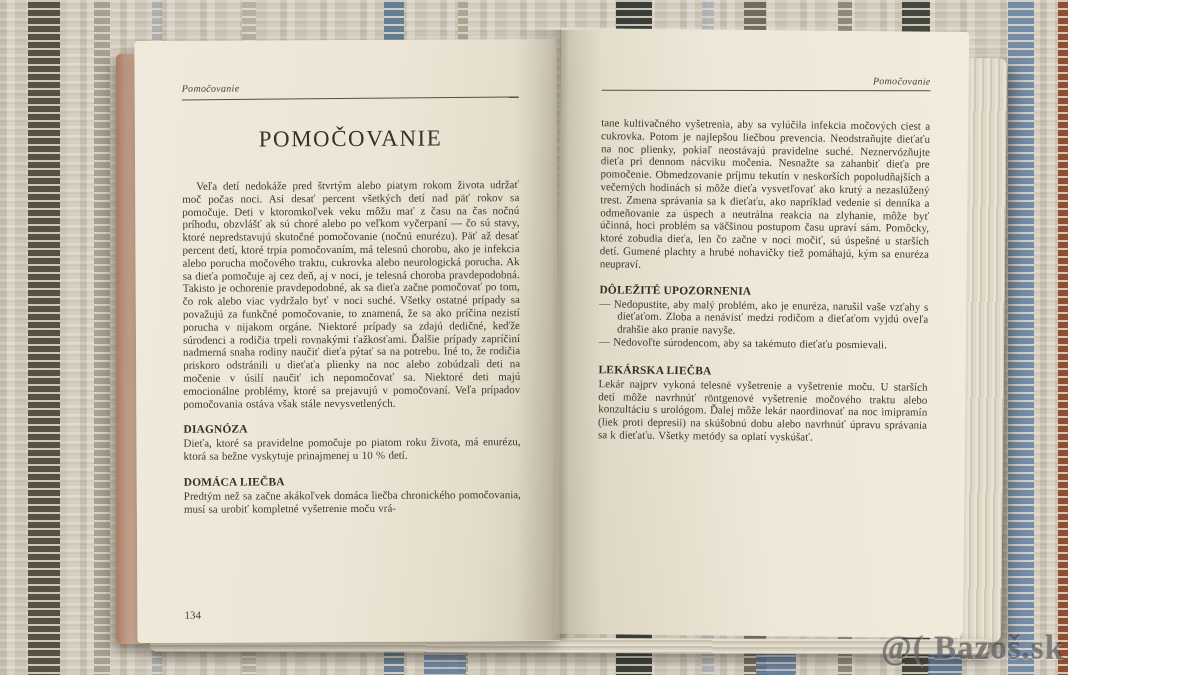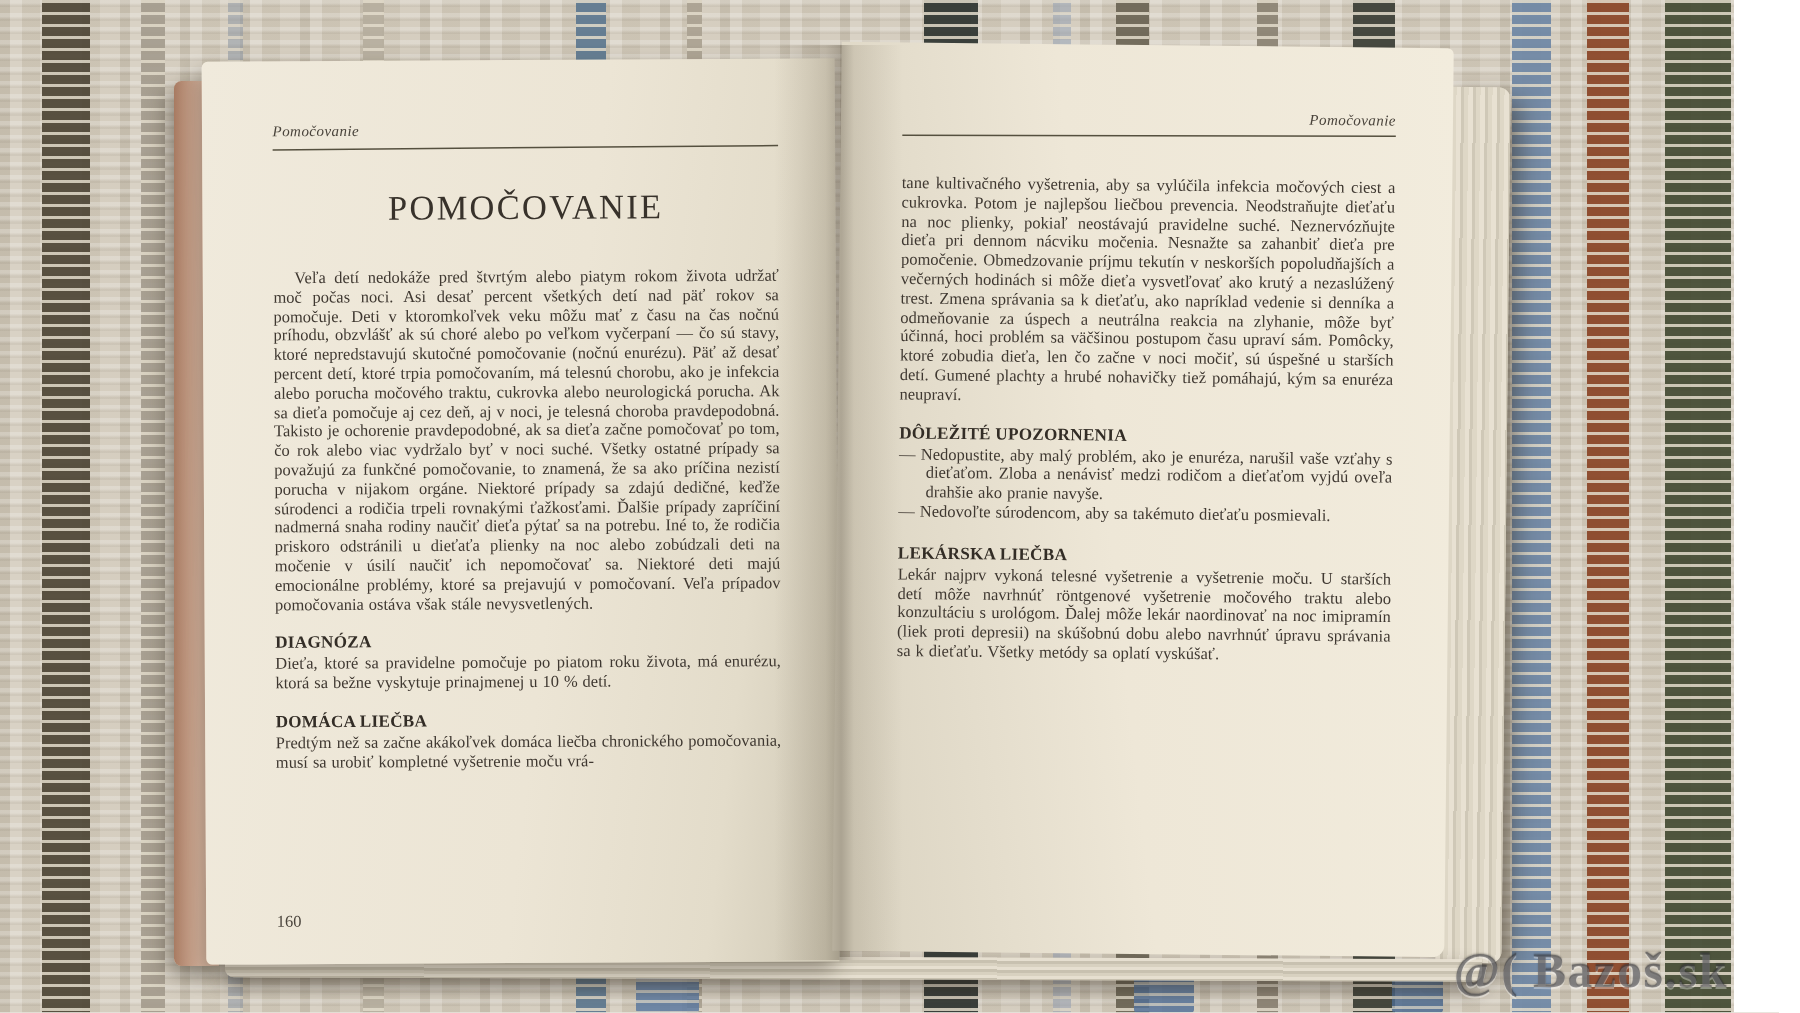--- a/index.html
+++ b/index.html
@@ -1,17 +1,17 @@
 <!DOCTYPE html>
 <html><head>
 <meta charset="utf-8">
 <style>
   html,body{margin:0;padding:0;}
   .scene{
-    position:relative;width:1156px;height:675px;overflow:hidden;
+    position:relative;width:1068px;height:675px;overflow:hidden;
     background-color:#d3cbbc;
     background-image:
       repeating-linear-gradient(180deg, rgba(255,255,255,0.22) 0 2px, rgba(70,60,45,0.06) 4px 5px, rgba(0,0,0,0) 5px 9px),
       repeating-linear-gradient(90deg, rgba(120,110,88,0.16) 0 7px, rgba(255,255,255,0.14) 7px 15px, rgba(150,140,118,0.12) 15px 27px, rgba(255,255,255,0.06) 27px 40px);
     font-family:"Liberation Serif","DejaVu Serif",serif;
   }
   
   .stripe{
     position:absolute;top:0;bottom:0;
     background-image:repeating-linear-gradient(180deg, rgba(228,221,204,0.85) 0 2px, rgba(0,0,0,0) 2px 8px);
@@ -131,21 +131,21 @@
       <h1 class="chapter-title">POMOČOVANIE</h1>
       <p class="body-text intro">Veľa detí nedokáže pred štvrtým alebo piatym rokom života udržať moč počas noci. Asi desať percent všetkých detí nad päť rokov sa pomočuje. Deti v ktoromkoľvek veku môžu mať z času na čas nočnú príhodu, obzvlášť ak sú choré alebo po veľkom vyčerpaní — čo sú stavy, ktoré nepredstavujú skutočné pomočovanie (nočnú enurézu). Päť až desať percent detí, ktoré trpia pomočovaním, má telesnú chorobu, ako je infekcia alebo porucha močového traktu, cukrovka alebo neurologická porucha. Ak sa dieťa pomočuje aj cez deň, aj v noci, je telesná choroba pravdepodobná. Takisto je ochorenie pravdepodobné, ak sa dieťa začne pomočovať po tom, čo rok alebo viac vydržalo byť v noci suché. Všetky ostatné prípady sa považujú za funkčné pomočovanie, to znamená, že sa ako príčina nezistí porucha v nijakom orgáne. Niektoré prípady sa zdajú dedičné, keďže súrodenci a rodičia trpeli rovnakými ťažkosťami. Ďalšie prípady zapríčiní nadmerná snaha rodiny naučiť dieťa pýtať sa na potrebu. Iné to, že rodičia priskoro odstránili u dieťaťa plienky na noc alebo zobúdzali deti na močenie v úsilí naučiť ich nepomočovať sa. Niektoré deti majú emocionálne problémy, ktoré sa prejavujú v pomočovaní. Veľa prípadov pomočovania ostáva však stále nevysvetlených.</p>
       <div class="section">
         <div class="section-heading">DIAGNÓZA</div>
         <p class="body-text" style="margin:0;">Dieťa, ktoré sa pravidelne pomočuje po piatom roku života, má enurézu, ktorá sa bežne vyskytuje prinajmenej u 10 % detí.</p>
       </div>
       <div class="section">
         <div class="section-heading">DOMÁCA LIEČBA</div>
         <p class="body-text" style="margin:0;">Predtým než sa začne akákoľvek domáca liečba chronického pomočovania, musí sa urobiť kompletné vyšetrenie moču vrá-</p>
       </div>
-      <div class="page-number">160</div>
+      <div class="page-number">134</div>
     </div>
   </div>
 
   <div class="page page-right">
     <div class="page-inner">
       <div class="running-header right">Pomočovanie</div>
       <hr class="header-rule">
       <p class="body-text continuation">tane kultivačného vyšetrenia, aby sa vylúčila infekcia močových ciest a cukrovka. Potom je najlepšou liečbou prevencia. Neodstraňujte dieťaťu na noc plienky, pokiaľ neostávajú pravidelne suché. Neznervózňujte dieťa pri dennom nácviku močenia. Nesnažte sa zahanbiť dieťa pre pomočenie. Obmedzovanie príjmu tekutín v neskorších popoludňajších a večerných hodinách si môže dieťa vysvetľovať ako krutý a nezaslúžený trest. Zmena správania sa k dieťaťu, ako napríklad vedenie si denníka a odmeňovanie za úspech a neutrálna reakcia na zlyhanie, môže byť účinná, hoci problém sa väčšinou postupom času upraví sám. Pomôcky, ktoré zobudia dieťa, len čo začne v noci močiť, sú úspešné u starších detí. Gumené plachty a hrubé nohavičky tiež pomáhajú, kým sa enuréza neupraví.</p>
       <div class="section">
         <div class="section-heading">DÔLEŽITÉ UPOZORNENIA</div>

